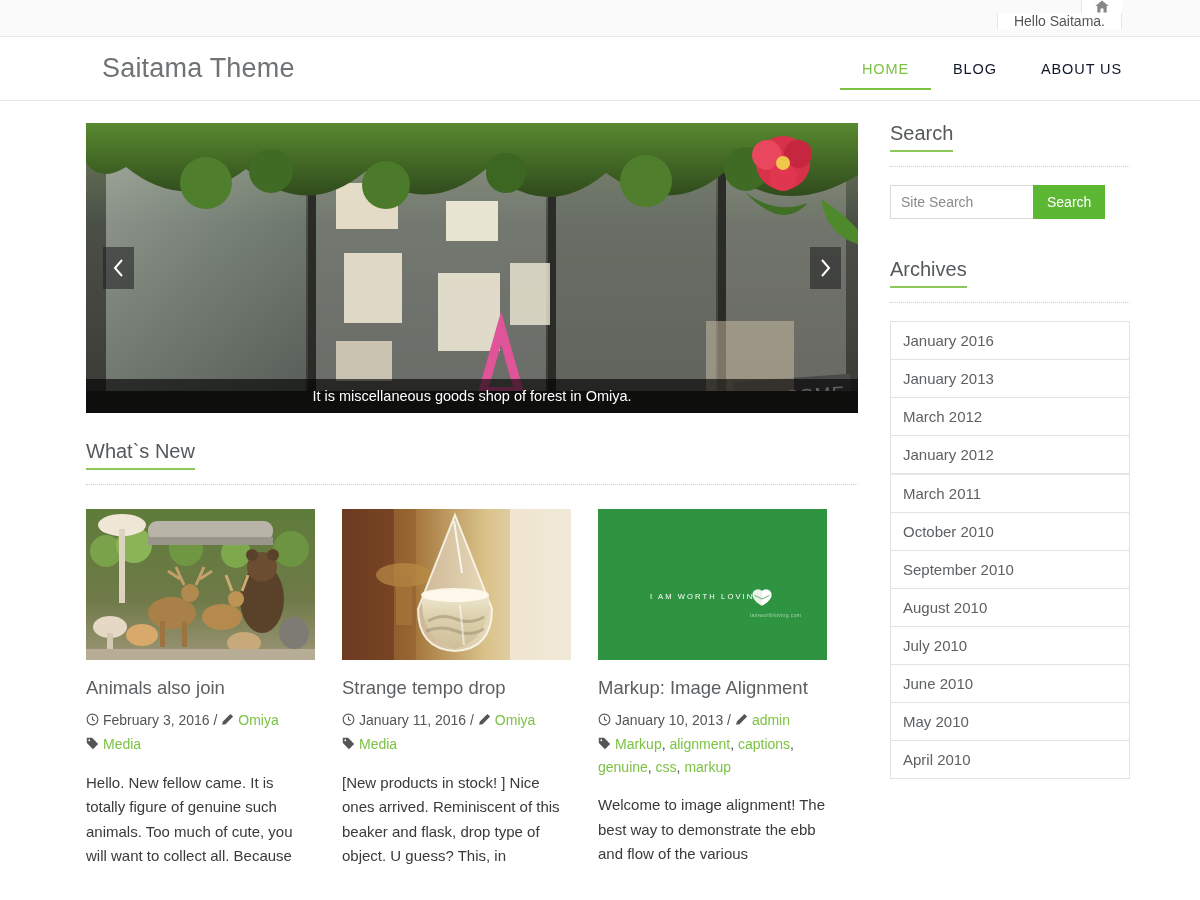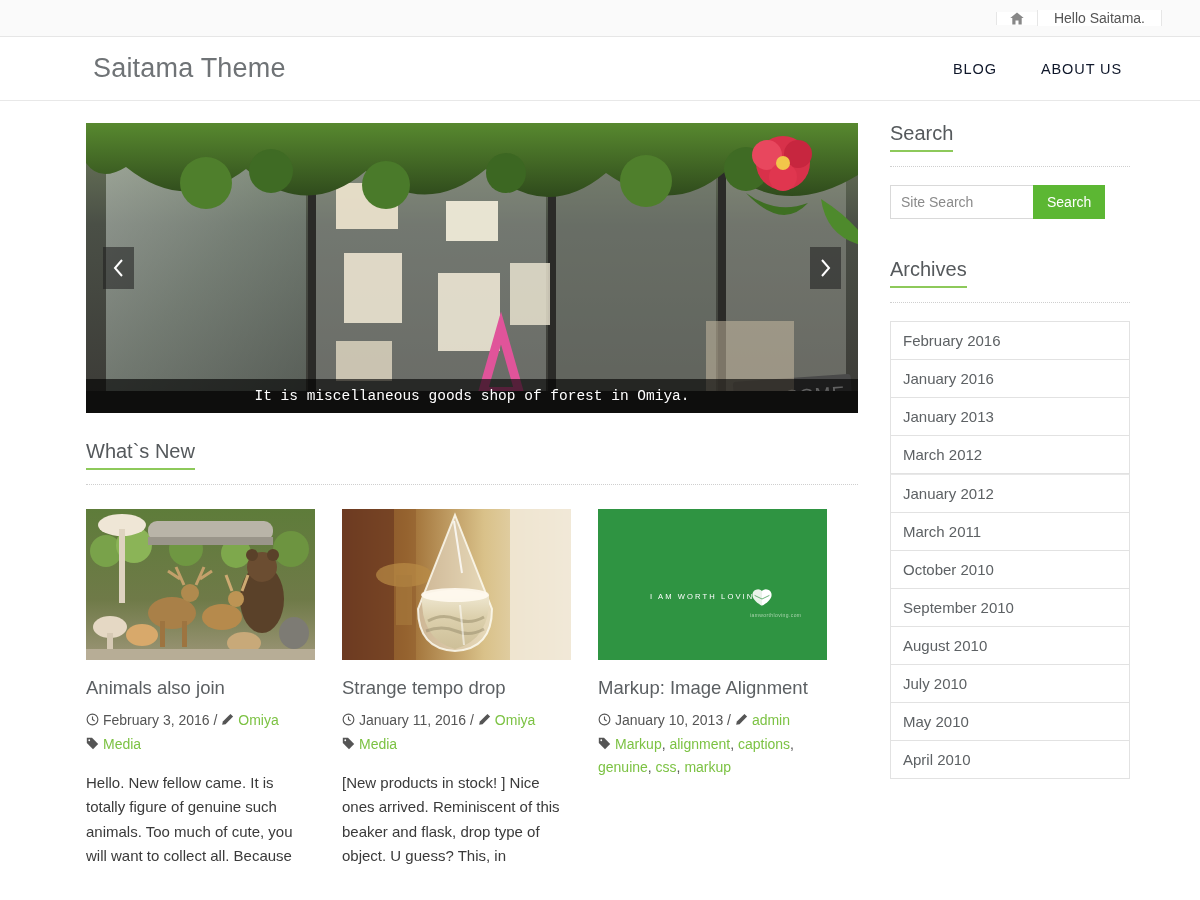--- a/index.html
+++ b/index.html
@@ -16,21 +16,21 @@
 
   
   .topbar {
     height: 37px;
     background: #fafafa;
     border-bottom: 1px solid #e6e6e6;
     display: flex;
     justify-content: flex-end;
     align-items: stretch;
   }
-  .topbar-inner { display: flex; align-items: center; margin-right: 38px; }
+  .topbar-inner { display: flex; align-items: flex-end; margin-right: 78px; flex-direction: column; }
   .topbar-cell {
     display: flex; align-items: center; justify-content: center;
     border-left: 1px solid #e6e6e6;
     padding: 0 14px;
     font-size: 14px;
     color: #555;
     background: #fff;
   }
   .topbar-cell.home { padding: 0 13px; color: #777; }
   .topbar-cell.home svg { display:block; }
@@ -42,21 +42,21 @@
     border-bottom: 1px solid #e8e8e8;
     display: flex;
     align-items: center;
     padding: 0 78px 0 86px;
   }
   .site-title {
     font-size: 27px;
     font-weight: 400;
     color: #6f7376;
     letter-spacing: .2px;
-    margin: 7px;
+    margin: 16px;
     flex: 1;
     line-height: 1;
   }
   .main-nav { display: flex; align-items: stretch; height: 64px; }
   .nav-item {
     display: flex; align-items: center;
     padding: 0 22px;
     font-size: 14.5px;
     letter-spacing: .9px;
     color: #0f172a;
@@ -92,21 +92,21 @@
     background: #6d7a5a;
   }
   .slide-photo { position: absolute; inset: 0; }
   .slide-caption {
     position: absolute;
     left: 0; right: 0; bottom: 0;
     height: 34px;
     background: rgba(0,0,0,.62);
     color: #fff;
     font-size: 14.5px;
-    display: flex; align-items: center; justify-content: center; font-family: Liberation Mono, monospace;
+    display: flex; align-items: center; justify-content: center;
   }
   .slide-arrow {
     position: absolute;
     top: 124px;
     width: 31px; height: 42px;
     background: rgba(30,30,30,.55);
     color: #fff;
     display: flex; align-items: center; justify-content: center;
     cursor: pointer;
   }
@@ -222,20 +222,21 @@
           </svg>
       </span>
     </div>
     <div class="topbar-cell greet">Hello Saitama.</div>
   </div>
 </div>
 
 <header class="site-header">
   <h1 class="site-title">Saitama Theme</h1>
   <nav class="main-nav">
+    <a class="nav-item active" href="#">HOME</a>
     <a class="nav-item" href="#">BLOG</a>
     <a class="nav-item" href="#">ABOUT US</a>
   </nav>
 </header>
 
 <div class="page">
 
   <main class="content">
 
     <div class="slider">
@@ -480,20 +481,21 @@
                 <path d="M7.4 1 15 8.6 8.6 15 1 7.4V1z"></path>
                 <circle cx="4" cy="4" r="1.1" fill="#fff"></circle>
               </svg>
           </span><a href="#">Markup</a>,
           <a href="#">alignment</a>,
           <a href="#">captions</a>,
           <a href="#">genuine</a>,
           <a href="#">css</a>,
           <a href="#">markup</a>
         </div>
+        <p class="post-excerpt">Welcome to image alignment! The best way to demonstrate the ebb and flow of the various</p>
       </article>
 
     </div>
   </main>
 
   <aside class="sidebar">
 
     <div class="widget">
       <h2 class="widget-title">Search</h2>
       <div class="dotted-rule"></div>
@@ -501,23 +503,20 @@
         <input class="search-input" type="text" placeholder="Site Search" style="">
         <button class="search-button" type="submit">Search</button>
       </form>
     </div>
 
     <div class="widget">
       <h2 class="widget-title">Archives</h2>
       <div class="dotted-rule"></div>
       <ul class="archive-list">
         <li>
-            <a href="#">February 2016</a>
-          </li>
-        <li>
             <a href="#">January 2016</a>
           </li>
         <li>
             <a href="#">January 2013</a>
           </li>
         <li>
             <a href="#">March 2012</a>
           </li>
         <li>
             <a href="#">January 2012</a>
@@ -529,20 +528,23 @@
             <a href="#">October 2010</a>
           </li>
         <li>
             <a href="#">September 2010</a>
           </li>
         <li>
             <a href="#">August 2010</a>
           </li>
         <li>
             <a href="#">July 2010</a>
+          </li>
+        <li>
+            <a href="#">June 2010</a>
           </li>
         <li>
             <a href="#">May 2010</a>
           </li>
         <li>
             <a href="#">April 2010</a>
           </li>
       </ul>
     </div>
 

